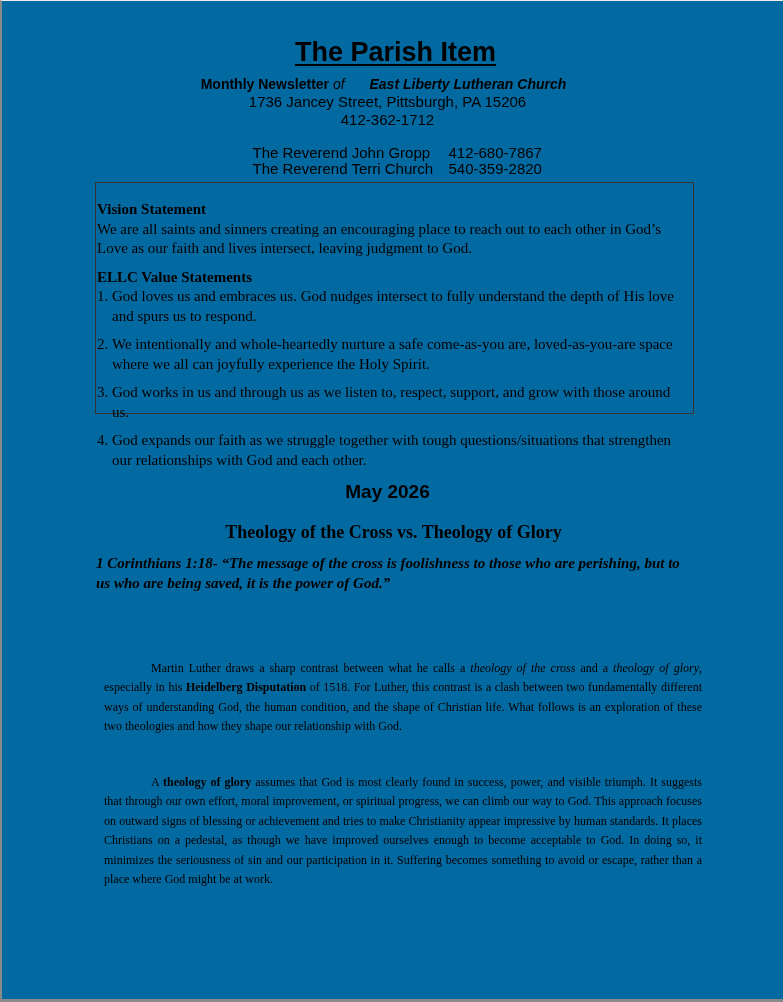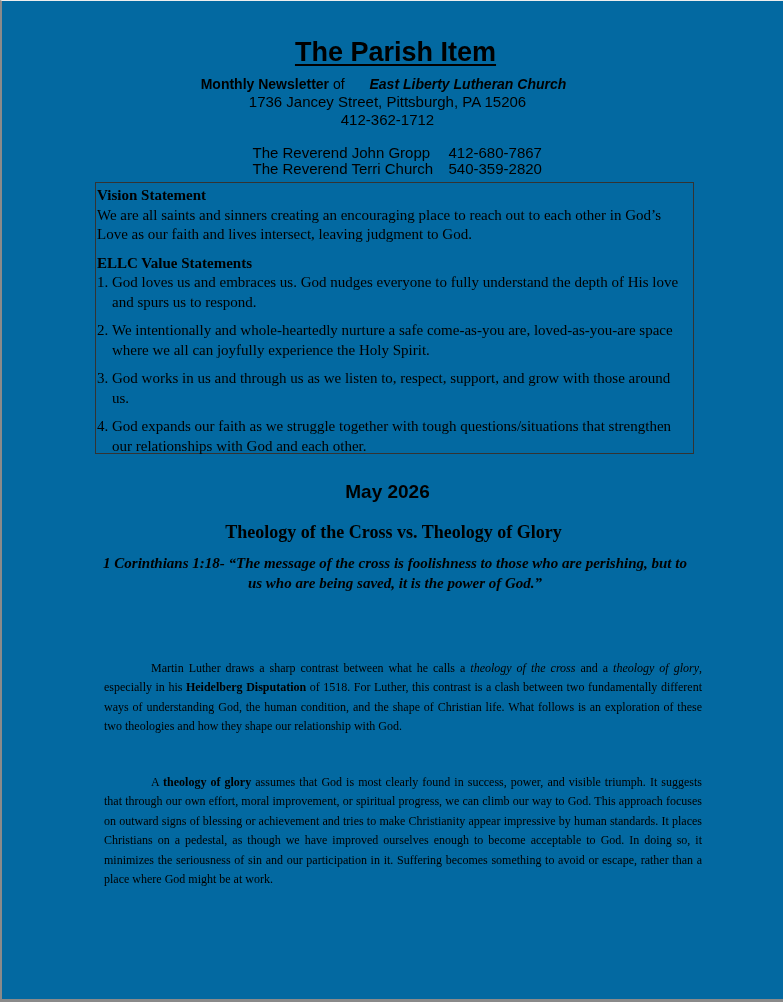--- a/index.html
+++ b/index.html
@@ -26,39 +26,39 @@
   .title {
     font-size: 27px; font-weight: bold; text-decoration: underline;
     text-decoration-thickness: 2px; text-underline-offset: 3px;
     line-height: 34px; margin: 0;
     margin-left: 4px;
   }
   .subtitle {
     font-size: 14px; font-weight: bold; line-height: 18px; margin-top: 6px;
     margin-left: -20px;
   }
-  .subtitle .of { font-weight: normal; }
+  .subtitle .of { font-weight: normal; font-style: italic; }
   .subtitle em { font-style: italic; margin-left: 21px; }
   .addr { font-size: 15px; line-height: 18px; margin-left: -12px; }
   .phone { font-size: 15px; line-height: 18px; margin-left: -12px; }
   .staff {
     width: 300px; margin: 16px auto; text-align: left;
     font-size: 15px; line-height: 16px;
     position: relative; left: 9px;
   }
   .staff-row { display: flex; }
   .staff-row .name { width: 196px; white-space: nowrap; }
   .staff-row .num { white-space: nowrap; }
 
   .vision-box {
     position: absolute; left: 93px; top: 181px;
-    width: 599px; height: 272px; box-sizing: border-box;
+    width: 599px; height: 232px; box-sizing: border-box;
     border: 1px solid #333;
     font-size: 15px; line-height: 19.5px;
-    padding: 3px 0 0 1px;
+    padding: 17px 0 0 1px;
   }
   .vision-box h3 { font-size: 15px; font-weight: bold; margin: 0; line-height: 19.5px; }
   .vision-box p { margin: 0; }
   .vision-box .gap { height: 9px; }
   .vlist { margin: 0; padding: 0; list-style: none; }
   .vlist li { display: flex; margin-bottom: 9px; }
   .vlist li .n { width: 15px; flex: none; }
   .vlist li .t { flex: 1; padding-right: 2px; }
 
   .month {
@@ -66,21 +66,21 @@
     text-align: center; font-family: "Liberation Sans", sans-serif;
     font-size: 19px; font-weight: bold; margin-left: -6px;
   }
   .article-title {
     position: absolute; left: 0; width: 783px; top: 521px;
     text-align: center; font-size: 18px; font-weight: bold;
   }
   .verses {
     position: absolute; left: 94px; width: 598px; top: 553px;
     font-size: 15px; line-height: 19.5px;
-    font-style: italic; font-weight: bold; text-align: center;
+    font-style: italic; font-weight: bold;
   }
   .verses p { margin: 0; }
   .para {
     position: absolute; left: 94px; width: 598px;
     font-size: 12px; line-height: 19.4px;
     text-align: justify; text-indent: 47px; margin: 8px;
   }
   .p1 { top: 650px; }
   .p2 { top: 764px; }
 </style>
@@ -107,21 +107,21 @@
   </div>
 
   <div class="vision-box">
     <h3>Vision Statement</h3>
     <p>We are all saints and sinners creating an encouraging place to reach out to each other in God’s Love as our faith and lives intersect, leaving judgment to God.</p>
     <div class="gap"></div>
     <h3>ELLC Value Statements</h3>
     <ul class="vlist">
       <li>
           <span class="n">1.</span>
-          <span class="t">God loves us and embraces us. God nudges everyone to fully understand the depth of His love and spurs us to respond.</span>
+          <span class="t">God loves us and embraces us. God nudges intersect to fully understand the depth of His love and spurs us to respond.</span>
         </li>
       <li>
           <span class="n">2.</span>
           <span class="t">We intentionally and whole-heartedly nurture a safe come-as-you are, loved-as-you-are space where we all can joyfully experience the Holy Spirit.</span>
         </li>
       <li>
           <span class="n">3.</span>
           <span class="t">God works in us and through us as we listen to, respect, support, and grow with those around us.</span>
         </li>
       <li>

